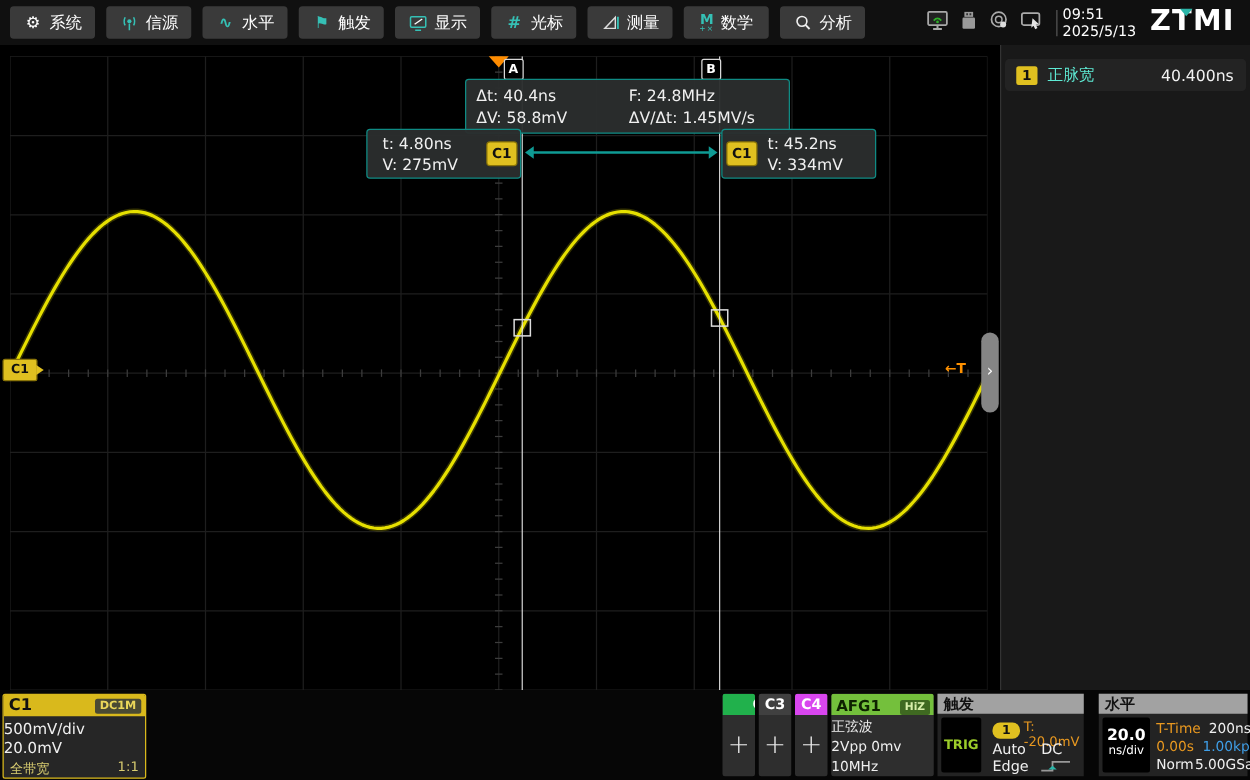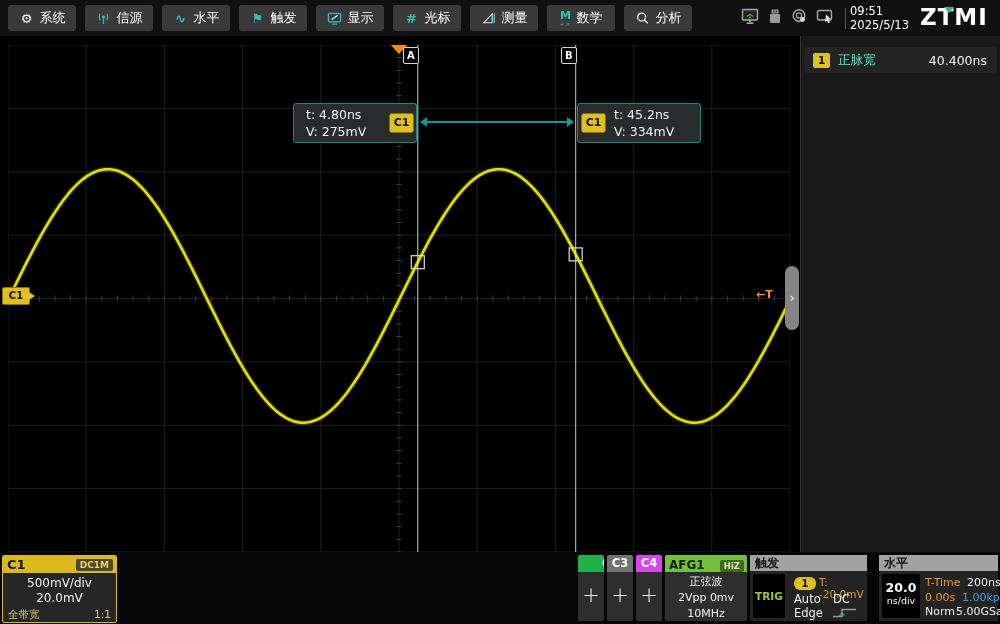--- a/index.html
+++ b/index.html
@@ -65,28 +65,28 @@
   #mwidget .mname{font-size:12.5px;color:#5eead4;}
   #mwidget .mval{margin-left:auto;margin-right:10px;font-size:12.5px;color:#f2f2f2;}
   
   #bbar{position:absolute;left:0;top:552px;width:1000px;height:72px;background:#060606;}
   .chbox{position:absolute;top:3px;height:66px;border-radius:2px;overflow:hidden;cursor:pointer;}
   #c1box{left:2px;width:113px;background:#262626;border:1px solid #d9b91c;}
   #c1box .chead{height:17px;background:#d9b91c;display:flex;align-items:center;}
   #c1box .cname{color:#111;font-weight:bold;font-size:13px;margin-left:4px;}
   .coupbadge{margin-left:auto;margin-right:3px;background:#4a4a33;color:#ead75a;font-size:9px;
       font-weight:bold;padding:1px 4px;border-radius:2px;}
-  .cline{text-align:center;font-size:12px;color:#f0f0f0;line-height:15px;}
+  .cline{font-size:12px;color:#f0f0f0;line-height:15px;}
   #c1box .cfoot{display:flex;font-size:10.5px;color:#d8cc70;margin-top:2px;padding:0 5px;}
   #c1box .cfoot .ratio{margin-left:auto;}
   .offch{width:26px;background:#2e2e2e;}
   .offch .chead{height:17px;color:#fff;font-weight:bold;font-size:11.5px;text-align:center;line-height:17px;}
   .offch .plus{color:#e8e8e8;font-size:21px;font-weight:300;text-align:center;line-height:46px;}
   #c2box{left:578px;} #c2box .chead{background:#21b14c;padding-left:24px;}
-  #c3box{left:607px;} #c3box .chead{background:#737373;}
+  #c3box{left:607px;} #c3box .chead{background:#404040;}
   #c4box{left:636px;} #c4box .chead{background:#d946ef;}
   #afgbox{left:665px;width:82px;background:#2e2e2e;}
   #afgbox .chead{height:17px;background:#74c03c;display:flex;align-items:flex-end;}
   #afgbox .cname{color:#0e2200;font-weight:bold;font-size:12px;margin-left:4px;}
   .hizbadge{margin-left:auto;margin-right:3px;background:rgba(0,0,0,0.45);color:#d8efab;font-size:8.5px;
       font-weight:bold;padding:1px 4px;border-radius:2px;}
   #afgbox .cline{font-size:11px;line-height:15px;margin-top:1px;}
   .graybox{position:absolute;top:3px;height:66px;background:#232323;cursor:pointer;}
   .gbhead{height:16px;background:#a2a2a2;color:#111;font-weight:bold;font-size:12px;line-height:16px;padding-left:5px;}
   #trigbox{left:750px;width:117px;}
@@ -332,20 +332,26 @@
       <line x1="409.8" y1="0" x2="409.8" y2="507" stroke="#e4e4e4" stroke-width="1" opacity="0.9"></line>
       <rect x="403.3" y="210.7" width="13" height="13" stroke="#dcdcdc" fill="none" stroke-width="1.2"></rect>
       <line x1="567.7" y1="0" x2="567.7" y2="507" stroke="#e4e4e4" stroke-width="1" opacity="0.9"></line>
       <rect x="561.2" y="202.9" width="13" height="13" stroke="#dcdcdc" fill="none" stroke-width="1.2"></rect>
     </svg>
 
   <div id="trig-pos" style="left: 391px;"></div>
   <div id="cursor-a-label" class="toplabel" style="left: 402.768px;">A</div>
   <div id="cursor-b-label" class="toplabel" style="left: 560.732px;">B</div>
 
+  <div id="delta-box" class="cinfo">
+    <span>Δt: 40.4ns</span>
+    <span>F: 24.8MHz</span>
+    <span>ΔV: 58.8mV</span>
+    <span>ΔV/Δt: 1.45MV/s</span>
+  </div>
 
   <div id="cursor-a-box" class="cinfo">
     <div class="cvals">
       <div>t: 4.80ns</div>
       <div>V: 275mV</div>
     </div>
     <div class="c1badge">C1</div>
   </div>
 
   <div id="cursor-b-box" class="cinfo">

